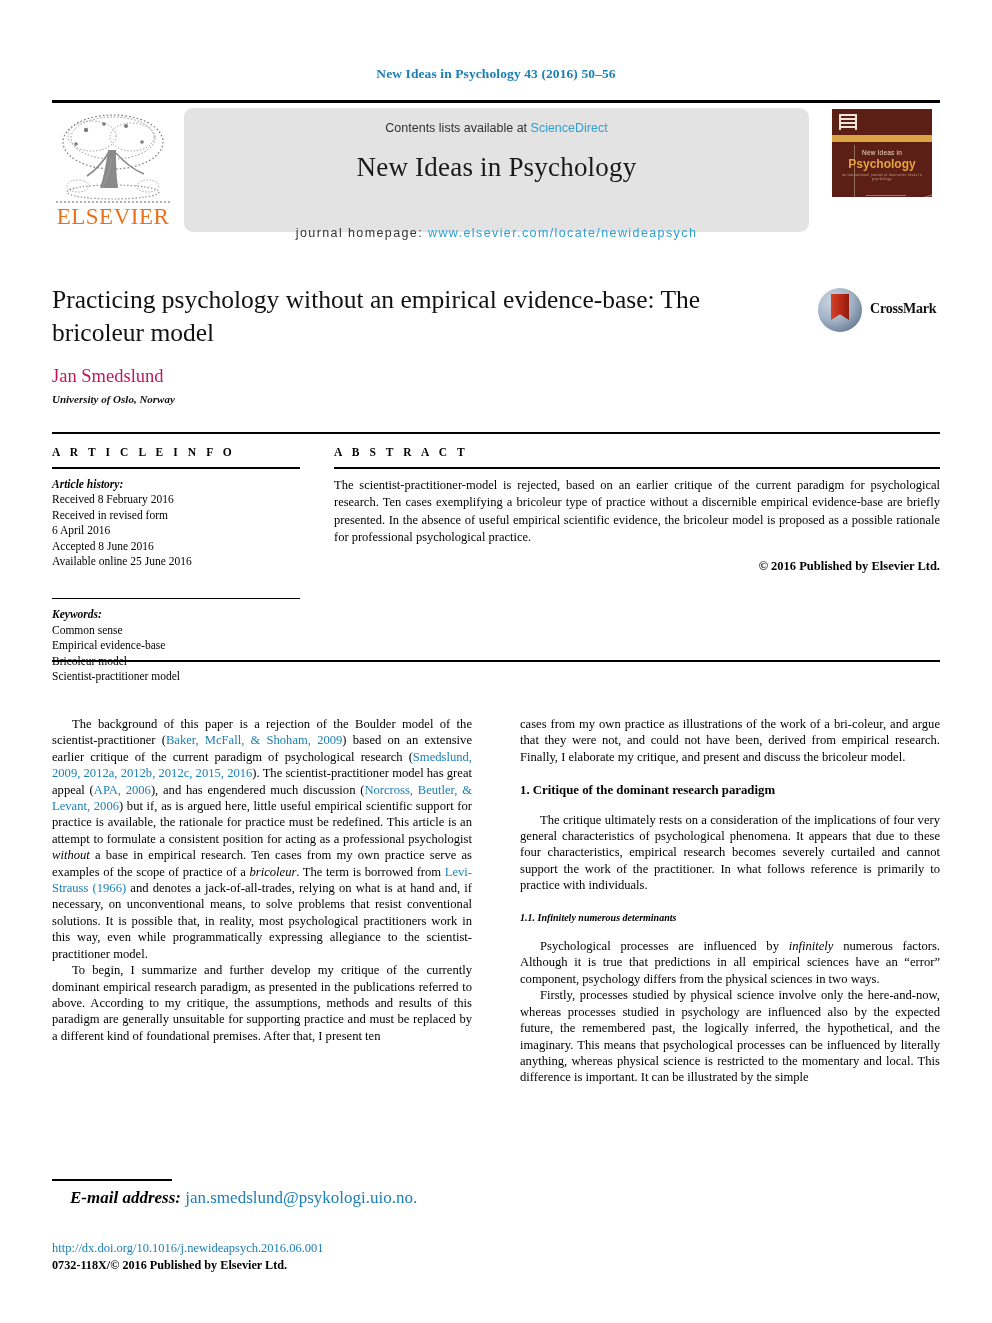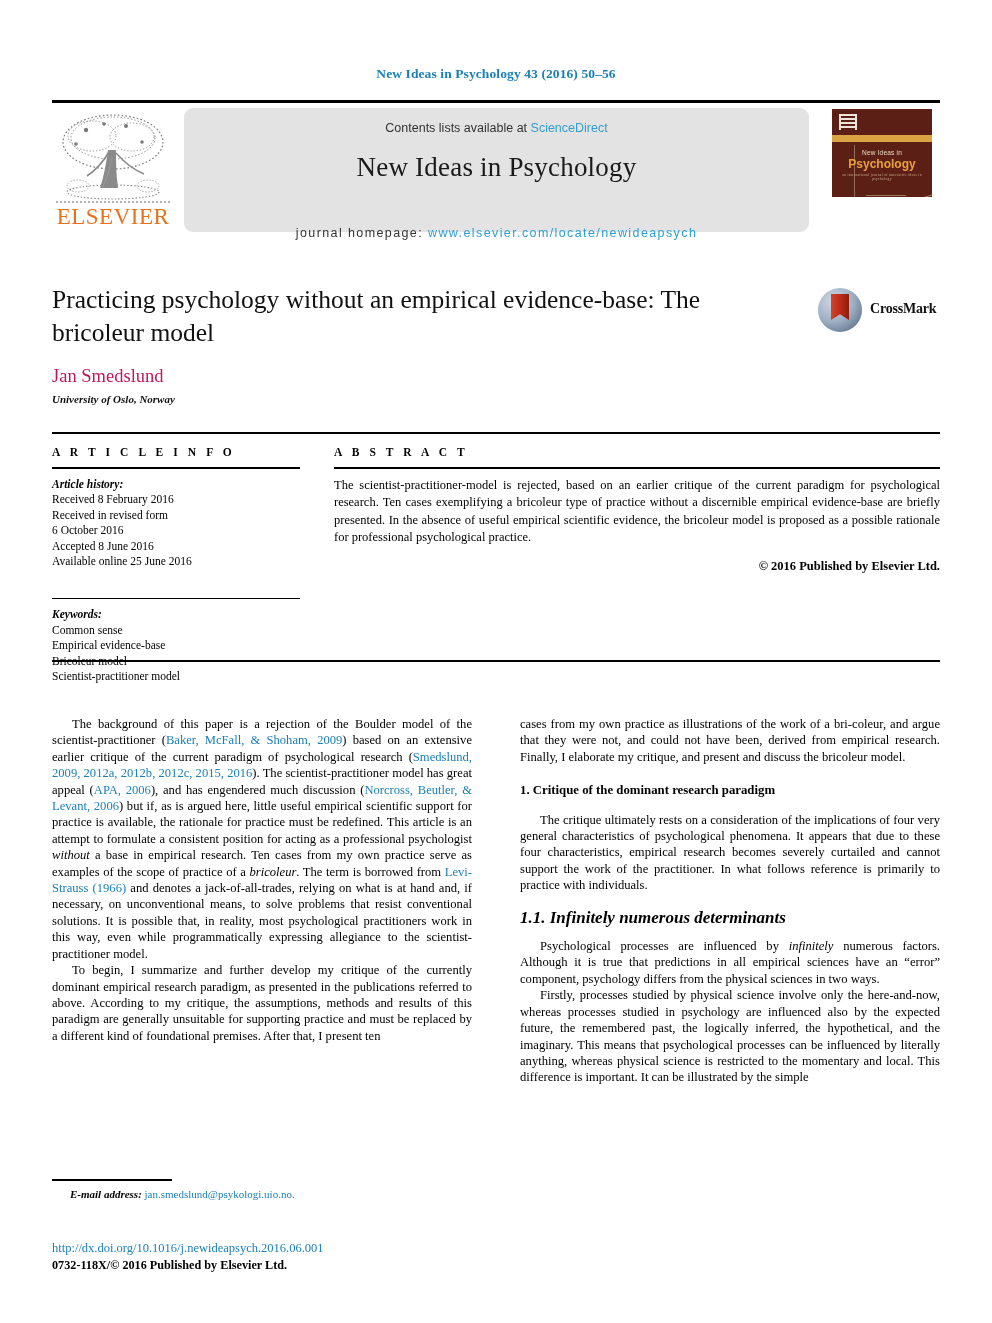--- a/index.html
+++ b/index.html
@@ -364,37 +364,37 @@
   .sec-num-head {
     margin: 17px 0 13px 0 !important;
     font-weight: bold;
     font-size: 12.8px;
     text-indent: 0 !important;
   }
   .subsec-head {
     margin: 16px 0 12px 0 !important;
     font-style: italic;
     font-weight: bold;
-    font-size: 17px;
+    font-size: 10px;
     text-indent: 0 !important;
   }
 
   
   .footnote {
     position: absolute;
     left: 52px; top: 1179px;
     width: 420px;
   }
   .fn-rule {
     width: 120px; height: 1.5px;
     background: #000;
     margin-bottom: 7px;
   }
   .fn-text {
-    font-size: 11px;
+    font-size: 17px;
     text-indent: 18px;
   }
   .fn-text i { font-weight: bold; }
   .doi-block {
     position: absolute;
     left: 52px; top: 1240px;
     width: 500px;
   }
   .doi {
     font-size: 12.5px;
@@ -505,21 +505,21 @@
 
   <div class="infoabs">
     <div class="infoabs-top-rule"></div>
 
     <div class="col-info">
       <div class="sec-head">A R T I C L E   I N F O</div>
       <div class="thin-rule"></div>
       <div class="hist-label">Article history:</div>
       <div class="hist-line">Received 8 February 2016</div>
       <div class="hist-line">Received in revised form</div>
-      <div class="hist-line">6 October 2016</div>
+      <div class="hist-line">6 April 2016</div>
       <div class="hist-line">Accepted 8 June 2016</div>
       <div class="hist-line">Available online 25 June 2016</div>
       <div class="kw-gap"></div>
       <div class="thin-rule"></div>
       <div class="kw-label">Keywords:</div>
       <div class="kw-line">Common sense</div>
       <div class="kw-line">Empirical evidence-base</div>
       <div class="kw-line">Bricoleur model</div>
       <div class="kw-line">Scientist-practitioner model</div>
     </div>

